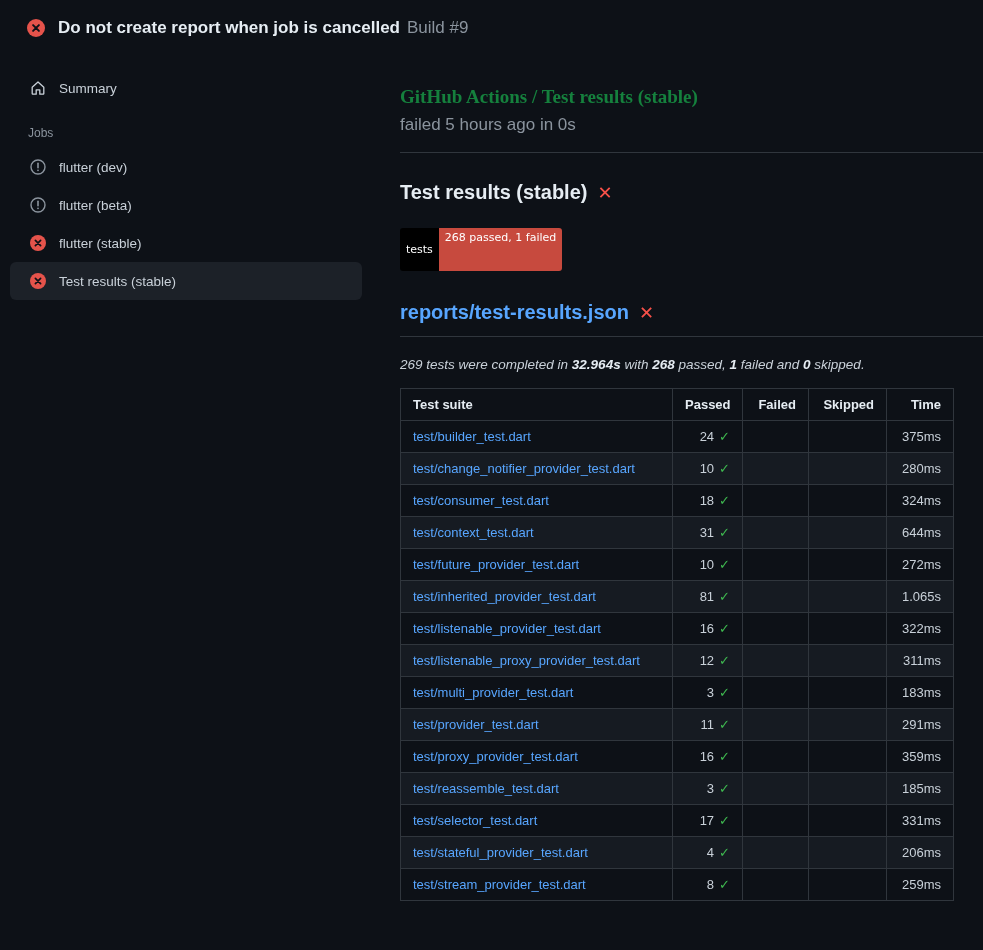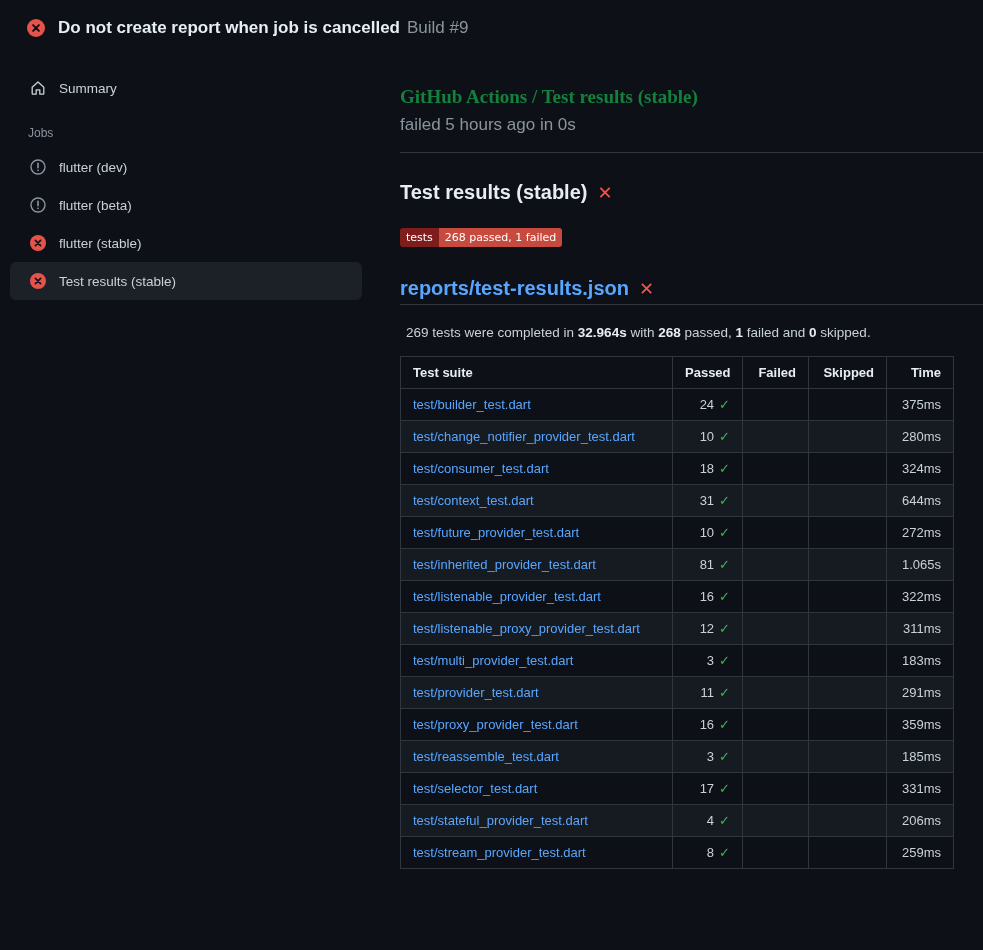--- a/index.html
+++ b/index.html
@@ -50,32 +50,32 @@
     margin: 28px 0 0 0; display: flex; align-items: center; gap: 10px;
     font-size: 20px; font-weight: 700; color: #e6edf3;
   }
   .x-mark { color: #f85149; font-weight: 700; font-size: 18px; line-height: 1; }
 
   .badge {
     margin-top: 24px; display: inline-flex; font-size: 11px;
     border-radius: 3px; overflow: hidden; line-height: 1;
     font-family: "DejaVu Sans", sans-serif;
   }
-  .badge .badge-label { background: #7f1d1d; color: #ffffff; padding: 4px 6px; }
+  .badge .badge-label { background: #000000; color: #ffffff; padding: 16px 6px; }
   .badge .badge-value { background: #c74a3e; color: #ffffff; padding: 4px 6px; }
 
   .report-heading {
-    margin: 30px 0 0 0; padding-bottom: 4px;
+    margin: 30px 0 0 0; padding-bottom: 12px;
     border-bottom: 1px solid #30363d;
     display: flex; align-items: center; gap: 10px;
     font-size: 20px; font-weight: 700;
   }
   .report-heading a { color: #58a6ff; }
 
-  .summary-sentence { margin: 20px 0 0 6px; font-size: 13.5px; color: #c9d1d9; }
+  .summary-sentence { margin: 20px 0 0 0; font-size: 13.5px; color: #c9d1d9; font-style: italic; }
   .summary-sentence b { color: #e6edf3; }
 
   
   table.results {
     border-collapse: collapse; margin: 16px 0 20px 0;
     font-size: 13px; table-layout: fixed; width: 553px;
   }
   table.results th, table.results td {
     border: 1px solid #30363d; padding: 8px 12px;
     overflow: hidden; white-space: nowrap;

